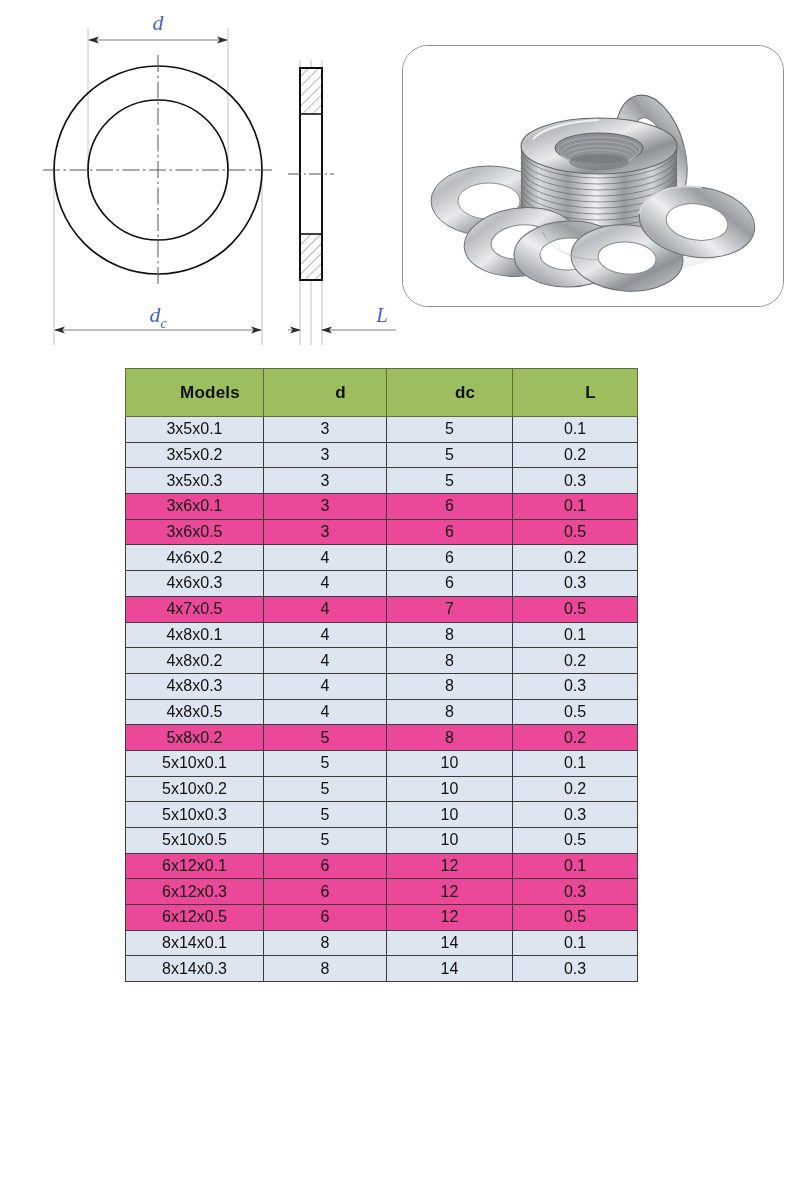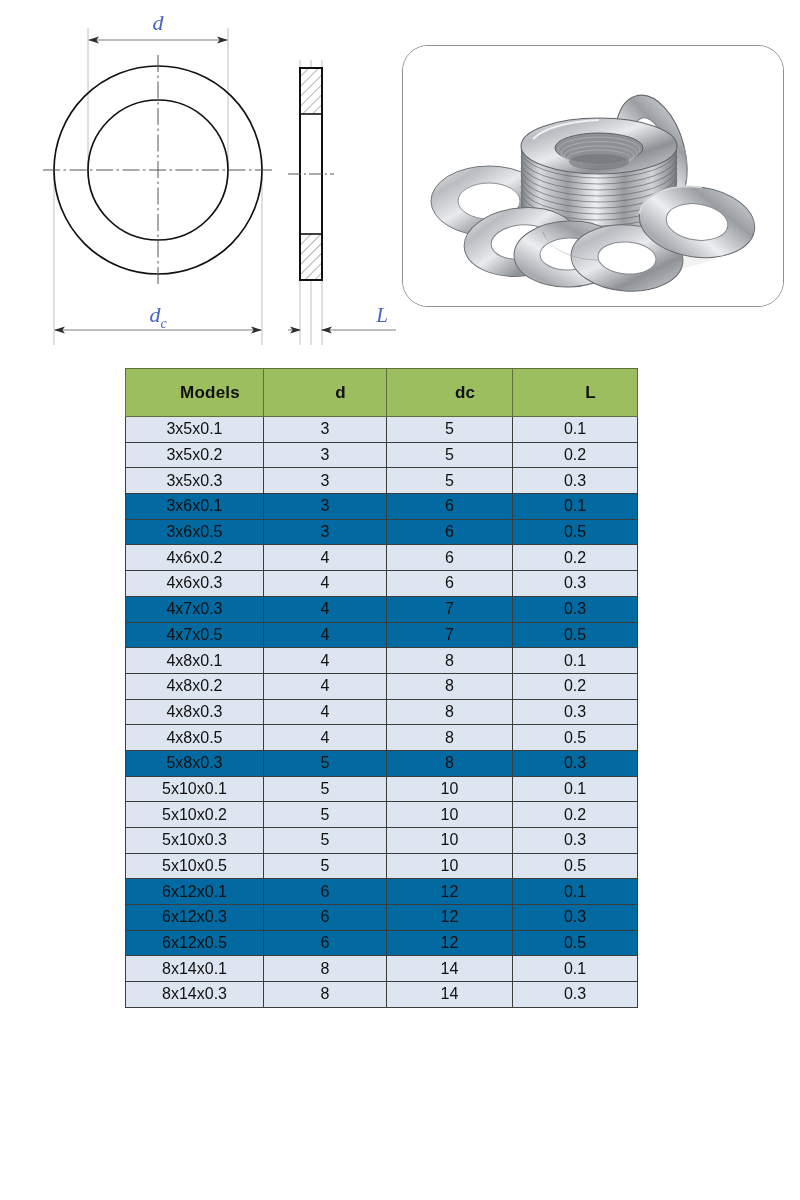--- a/index.html
+++ b/index.html
@@ -82,21 +82,21 @@
     height: 24.7px;
     border: 1.2px solid #3c3c3c;
     text-align: center;
     font-size: 16px;
     color: #111111;
     padding: 0;
     line-height: 24px;
     white-space: nowrap;
   }
   tr.band-a td { background: #dde5f0; }
-  tr.band-b td { background: #0369a1; }
+  tr.band-b td { background: #ec4899; }
 
   
   .dimlabel {
     font-family: "Liberation Serif", serif;
     font-style: italic;
     fill: #4763c8;
   }
 </style>
 </head>
 <body>
@@ -335,26 +335,20 @@
           <td>6</td>
           <td>0.2</td>
         </tr>
         <tr class="band-a">
           <td>4x6x0.3</td>
           <td>4</td>
           <td>6</td>
           <td>0.3</td>
         </tr>
         <tr class="band-b">
-          <td>4x7x0.3</td>
-          <td>4</td>
-          <td>7</td>
-          <td>0.3</td>
-        </tr>
-        <tr class="band-b">
           <td>4x7x0.5</td>
           <td>4</td>
           <td>7</td>
           <td>0.5</td>
         </tr>
         <tr class="band-a">
           <td>4x8x0.1</td>
           <td>4</td>
           <td>8</td>
           <td>0.1</td>
@@ -371,24 +365,24 @@
           <td>8</td>
           <td>0.3</td>
         </tr>
         <tr class="band-a">
           <td>4x8x0.5</td>
           <td>4</td>
           <td>8</td>
           <td>0.5</td>
         </tr>
         <tr class="band-b">
-          <td>5x8x0.3</td>
-          <td>5</td>
-          <td>8</td>
-          <td>0.3</td>
+          <td>5x8x0.2</td>
+          <td>5</td>
+          <td>8</td>
+          <td>0.2</td>
         </tr>
         <tr class="band-a">
           <td>5x10x0.1</td>
           <td>5</td>
           <td>10</td>
           <td>0.1</td>
         </tr>
         <tr class="band-a">
           <td>5x10x0.2</td>
           <td>5</td>

